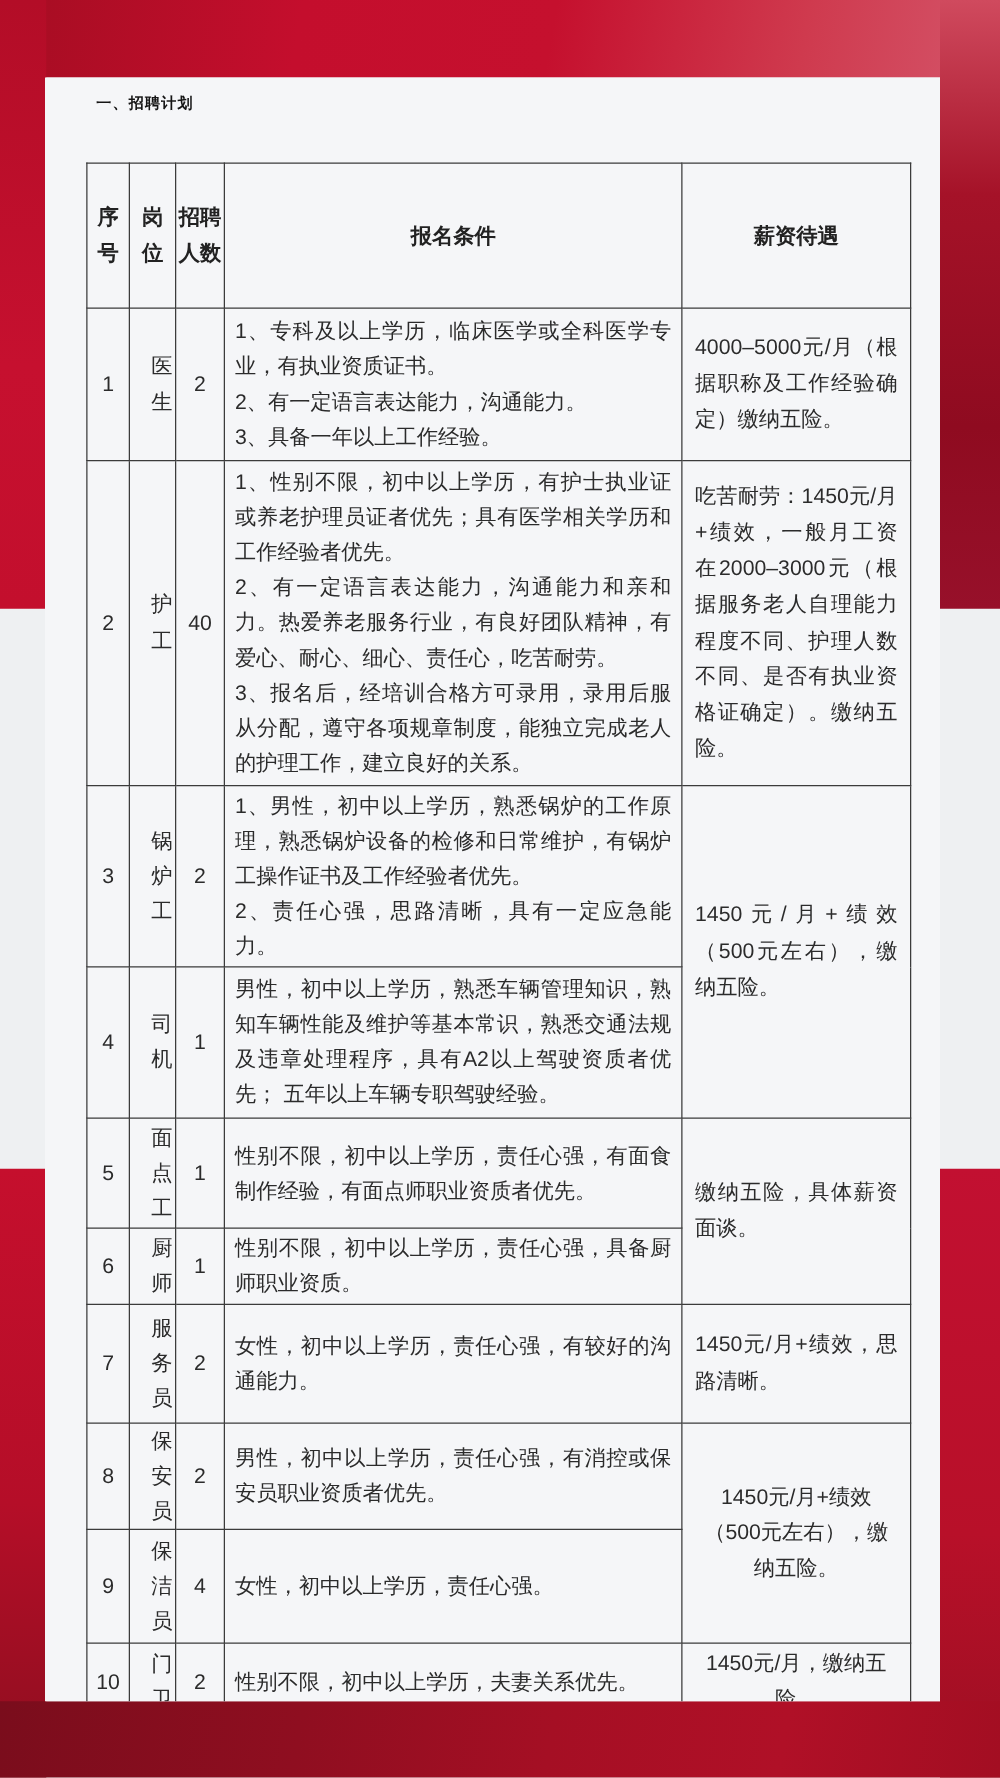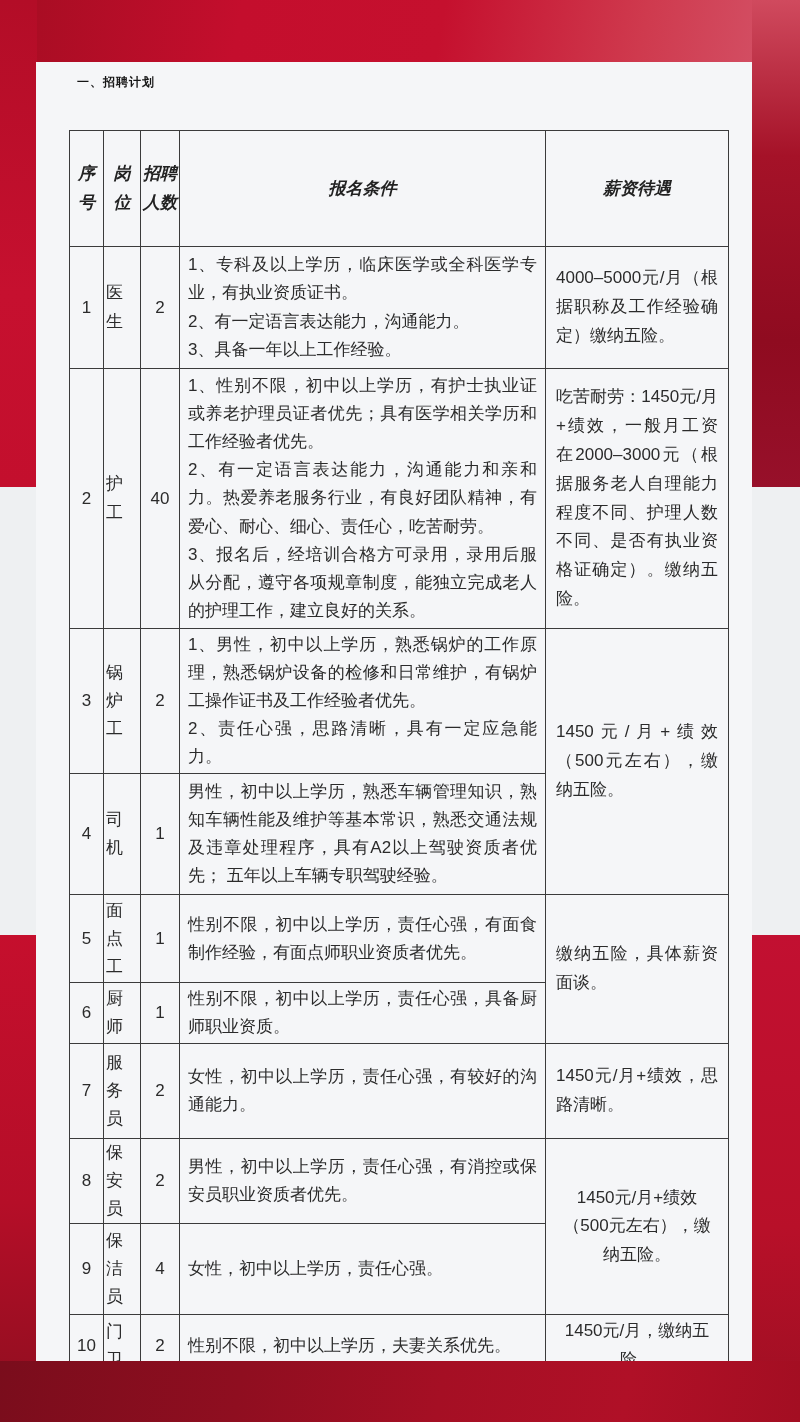--- a/index.html
+++ b/index.html
@@ -47,33 +47,33 @@
     border-collapse:collapse;table-layout:fixed;
   }
   .recruit th,.recruit td{
     border:1.5px solid #3b3b3b;
     vertical-align:middle;
     font-size:17px;
     font-weight:normal;
   }
   .recruit th{font-weight:bold;text-align:center;color:#222;}
   .vert{
-    text-align:left;line-height:1.65;padding:0 2px;
+    text-align:right;line-height:1.65;padding:0 2px;
     word-break:break-all;
   }
   .num{text-align:center;font-size:16px;}
   .cond{
     text-align:justify;padding:2px 8px;line-height:1.65;
     white-space:pre-line;
   }
   .sal{line-height:1.7;padding:2px 10px;white-space:pre-line;}
   .sal-j{text-align:justify;}
   .sal-c{text-align:center;}
   
-  tr.hr{height:116px;font-style:italic;}
+  tr.hr{height:116px;}
   tr.r0{height:122px;}
   tr.r1{height:260px;}
   tr.r2{height:144px;}
   tr.r3{height:121px;}
   tr.r4{height:88px;}
   tr.r5{height:59px;}
   tr.r6{height:95px;}
   tr.r7{height:82px;}
   tr.r8{height:91px;}
   tr.r9{height:49px;margin-left:45px;}

